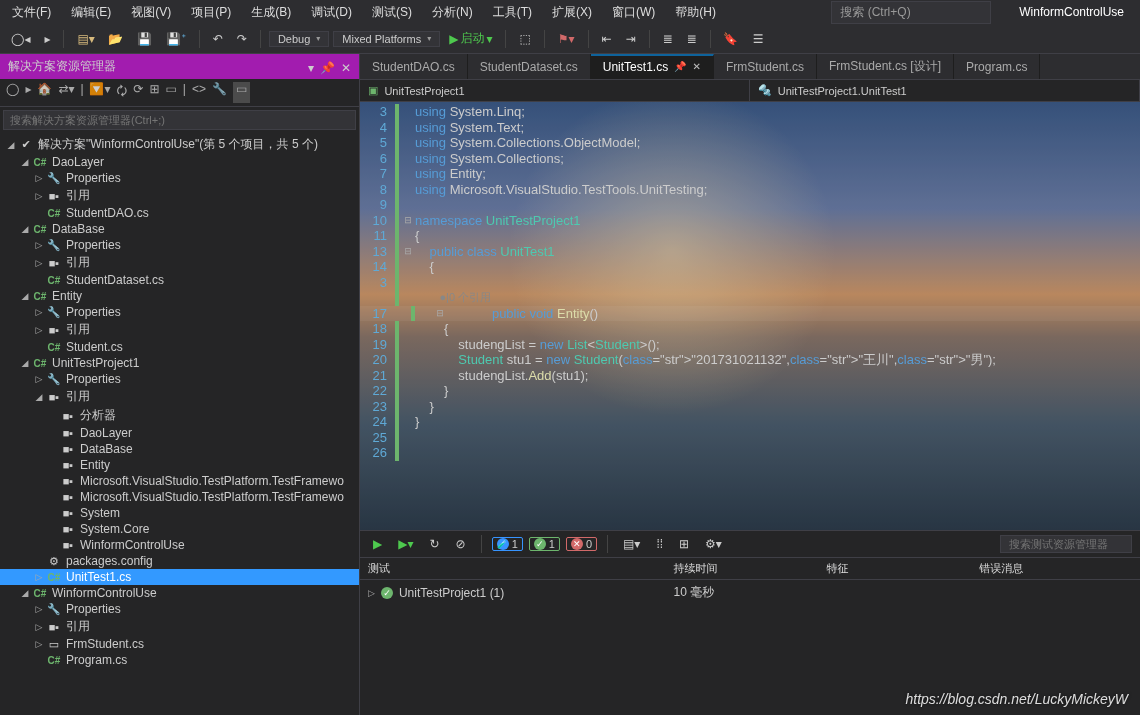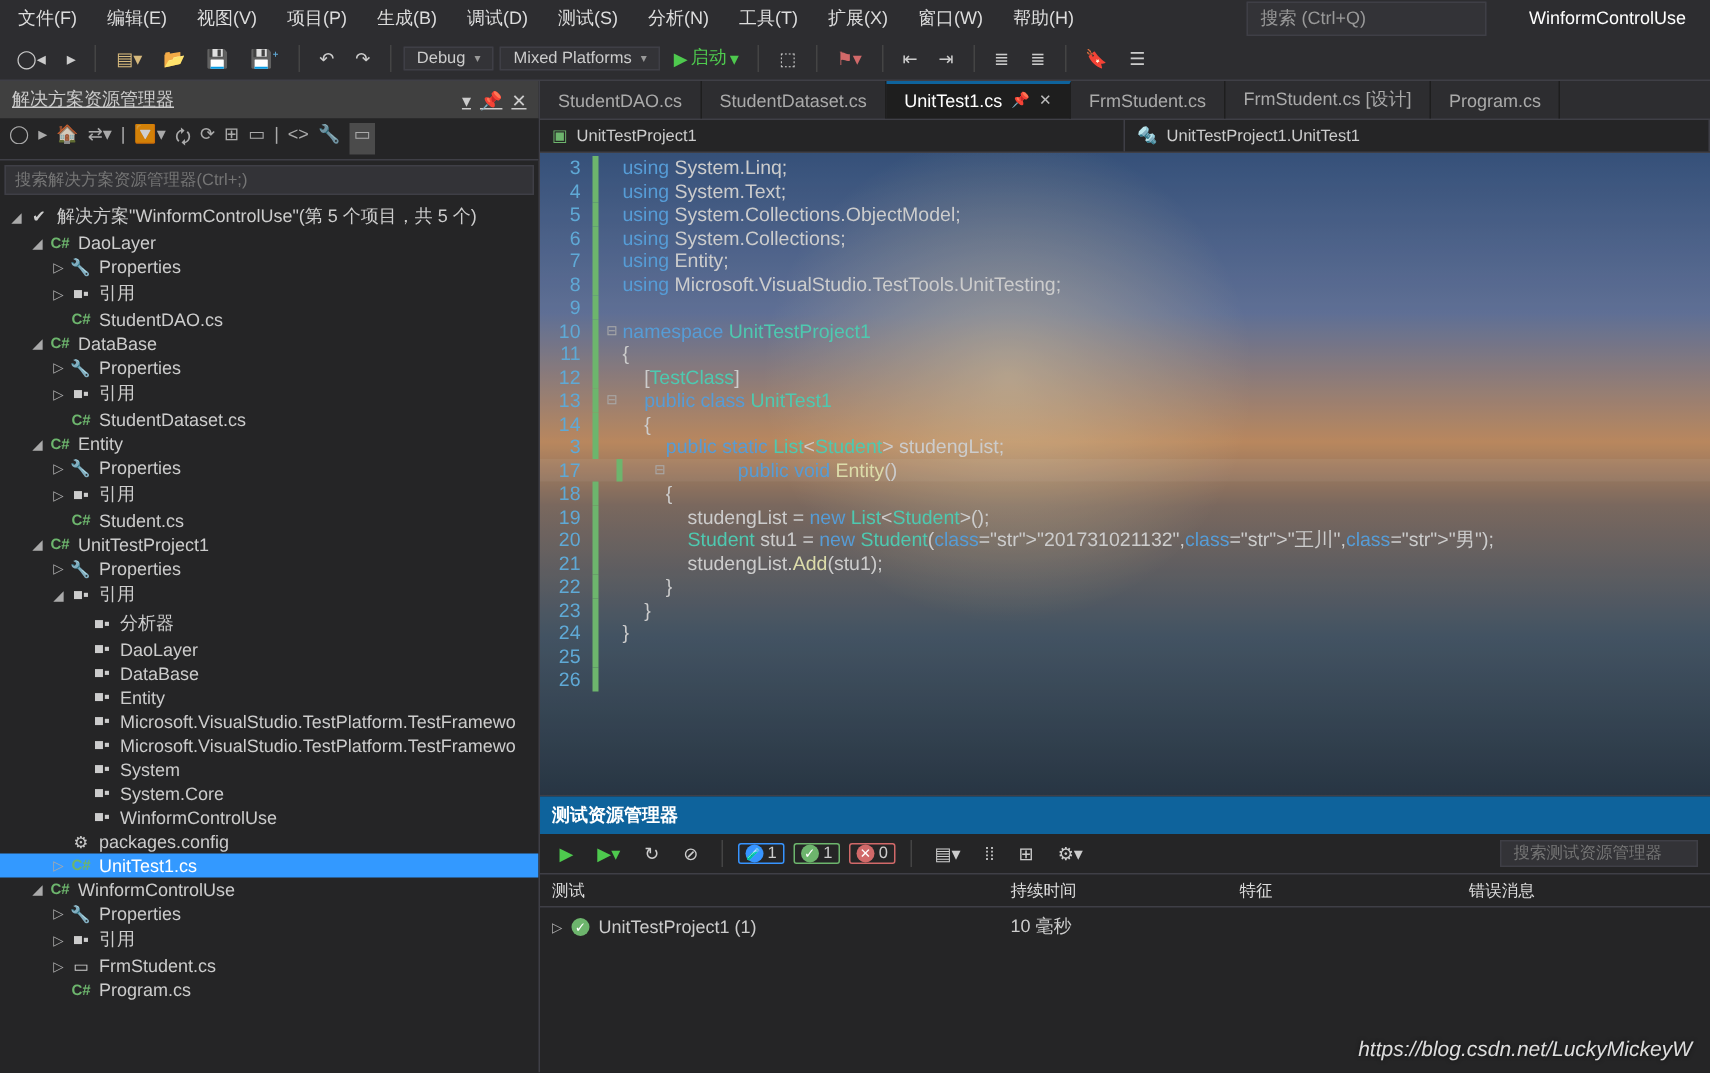--- a/index.html
+++ b/index.html
@@ -13,21 +13,21 @@
 .tb-btn { padding:2px 5px; display:flex; align-items:center; gap:2px; cursor:pointer; border-radius:2px; }
 .tb-sep { width:1px; height:18px; background:#444; margin:0 4px; }
 .tb-drop { background:#333337; border:1px solid #3f3f46; padding:1px 8px 1px 8px; display:flex; align-items:center; gap:6px; font-size:11px; }
 .tb-drop::after { content:"▾"; font-size:8px; color:#999; }
 .play { color:#4ec94e; }
 
 .main { display:flex; height:661px; }
 
 
 .solexp { width:360px; background:#252526; border-right:1px solid #3f3f46; display:flex; flex-direction:column; }
-.panel-title { background:#404040; padding:4px 8px; font-size:12px; display:flex; align-items:center;text-decoration:underline; }
+.panel-title { background:#a21caf; padding:4px 8px; font-size:12px; display:flex; align-items:flex-end; }
 .panel-title .tools { margin-left:auto; display:flex; gap:6px; }
 .panel-tb { background:#252526; padding:3px 6px; display:flex; gap:6px; border-bottom:1px solid #3f3f46; }
 .panel-tb span { cursor:pointer; opacity:.8; }
 .panel-search { padding:3px; }
 .panel-search input { width:100%; background:#333337; border:1px solid #3f3f46; color:#ccc; padding:3px 22px 3px 6px; font-size:11px; }
 .tree { flex:1; overflow:auto; padding:2px 0; }
 .tn { display:flex; align-items:center; padding:1px 0; white-space:nowrap; cursor:pointer; }
 .tn.sel { background:#3399ff; color:#fff; }
 .tn .tw { display:inline-block; text-align:center; font-size:9px; color:#aaa; width:14px; }
 .tn .ico { display:inline-flex; width:16px; justify-content:center; margin-right:4px; font-size:11px; }
@@ -429,42 +429,41 @@
             <span class="fold">⊟</span>
             <span class="ct"><span class="kw">namespace</span> <span class="cls">UnitTestProject1</span></span>
           </div>
           <div class="cl">
             <span class="ln">11</span>
             <span class="gutter"></span>
             <span class="fold"></span>
             <span class="ct">{</span>
           </div>
           <div class="cl">
-            <span class="ln">12</span>
-            <span class="gutter"></span>
-            <span class="fold"></span>
-            <span class="ct">    [<span class="attr">TestClass</span>]</span>
-          </div>
-          <div class="cl">
             <span class="ln">13</span>
             <span class="gutter"></span>
             <span class="fold">⊟</span>
             <span class="ct">    <span class="kw">public</span> <span class="kw">class</span> <span class="cls">UnitTest1</span></span>
           </div>
           <div class="cl">
             <span class="ln">14</span>
             <span class="gutter"></span>
             <span class="fold"></span>
             <span class="ct">    {</span>
           </div>
           <div class="cl">
             <span class="ln">3</span>
             <span class="gutter"></span>
             <span class="fold"></span>
-            <span class="ct">        <span class="kw">public</span> <span class="kw">static</span> <span class="cls">List</span>&lt;<span class="cls">Student</span>&gt; studengList;</span>
+          </div>
+          <div class="cl">
+            <span class="ln"></span>
+            <span class="gutter"></span>
+            <span class="fold"></span>
+            <span class="ct ref">        ●|0 个引用</span>
           </div>
           <div class="cl caret-line">
             <span class="ln">17</span>
             <span class="gutter"></span>
             <span class="fold">⊟</span>
             <span class="ct">        <span class="kw">public</span> <span class="kw">void</span> <span class="mth">Entity</span>()</span>
           </div>
           <div class="cl">
             <span class="ln">18</span>
             <span class="gutter"></span>
@@ -511,21 +510,20 @@
           <div class="cl">
             <span class="ln">26</span>
             <span class="gutter"></span>
             <span class="fold"></span>
             <span class="ct"></span>
           </div>
         </div>
     </div>
 
     <div class="testexp">
-      <div class="testexp-title">测试资源管理器</div>
       <div class="testexp-tb">
         <span class="tb-btn play">▶</span>
         <span class="tb-btn play">▶▾</span>
         <span class="tb-btn">↻</span>
         <span class="tb-btn">⊘</span>
         <span class="tb-sep"></span>
         <span class="badge b-blue">
             <span class="flask">🧪</span>
             <span>1</span>
           </span>

